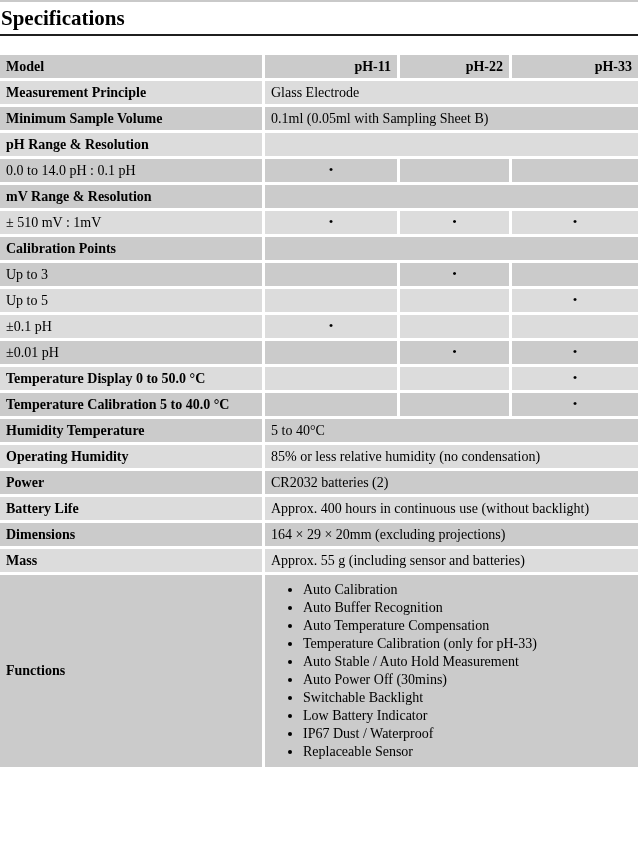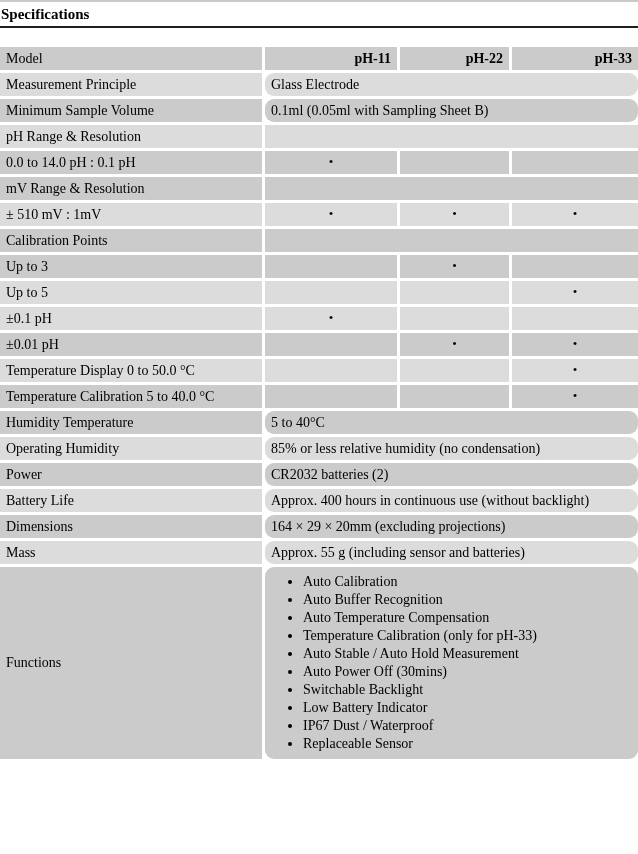--- a/index.html
+++ b/index.html
@@ -11,21 +11,21 @@
     overflow: hidden;
     font-family: "Liberation Serif", "DejaVu Serif", serif;
     color: #000;
   }
   .topline {
     height: 2px;
     background: var(--topline, #c9c9c9);
     width: 100%;
   }
   .page-title {
-    font-size: 15px;
+    font-size: 21px;
     font-weight: bold;
     padding: 4px 8px 3px 1px;
     border-bottom: 2px solid var(--rule, #1f1f1f);
     letter-spacing: 0;
   }
   table.spec {
     border-collapse: separate;
     border-spacing: 3px;
     table-layout: fixed;
     width: 644px;
@@ -36,24 +36,24 @@
     box-sizing: border-box;
     height: 23px;
     padding: 1px 6px;
     vertical-align: middle;
     line-height: 1.25;
     overflow: hidden;
     white-space: nowrap;
   }
   td.dark  { background: var(--row-dark, #cbcbcb); }
   td.light { background: var(--row-light, #dcdcdc); }
-  td.b { font-weight: normal; margin-left: 48px; }
+  td.b { font-weight: bold; margin-left: 48px; }
   td.model-head { font-weight: bold; text-align: right; }
   td.dot-cell { text-align: center; font-size: 13px; }
-  td.val { white-space: normal; border-radius: 9px; }
+  td.val { white-space: normal; }
   td.functions-cell { vertical-align: middle; }
   ul.fn-list {
     margin: 5px 0 5px 0;
     padding-left: 32px;
     list-style-type: disc;
   }
   ul.fn-list li {
     line-height: 18px;
     white-space: nowrap;
   }

